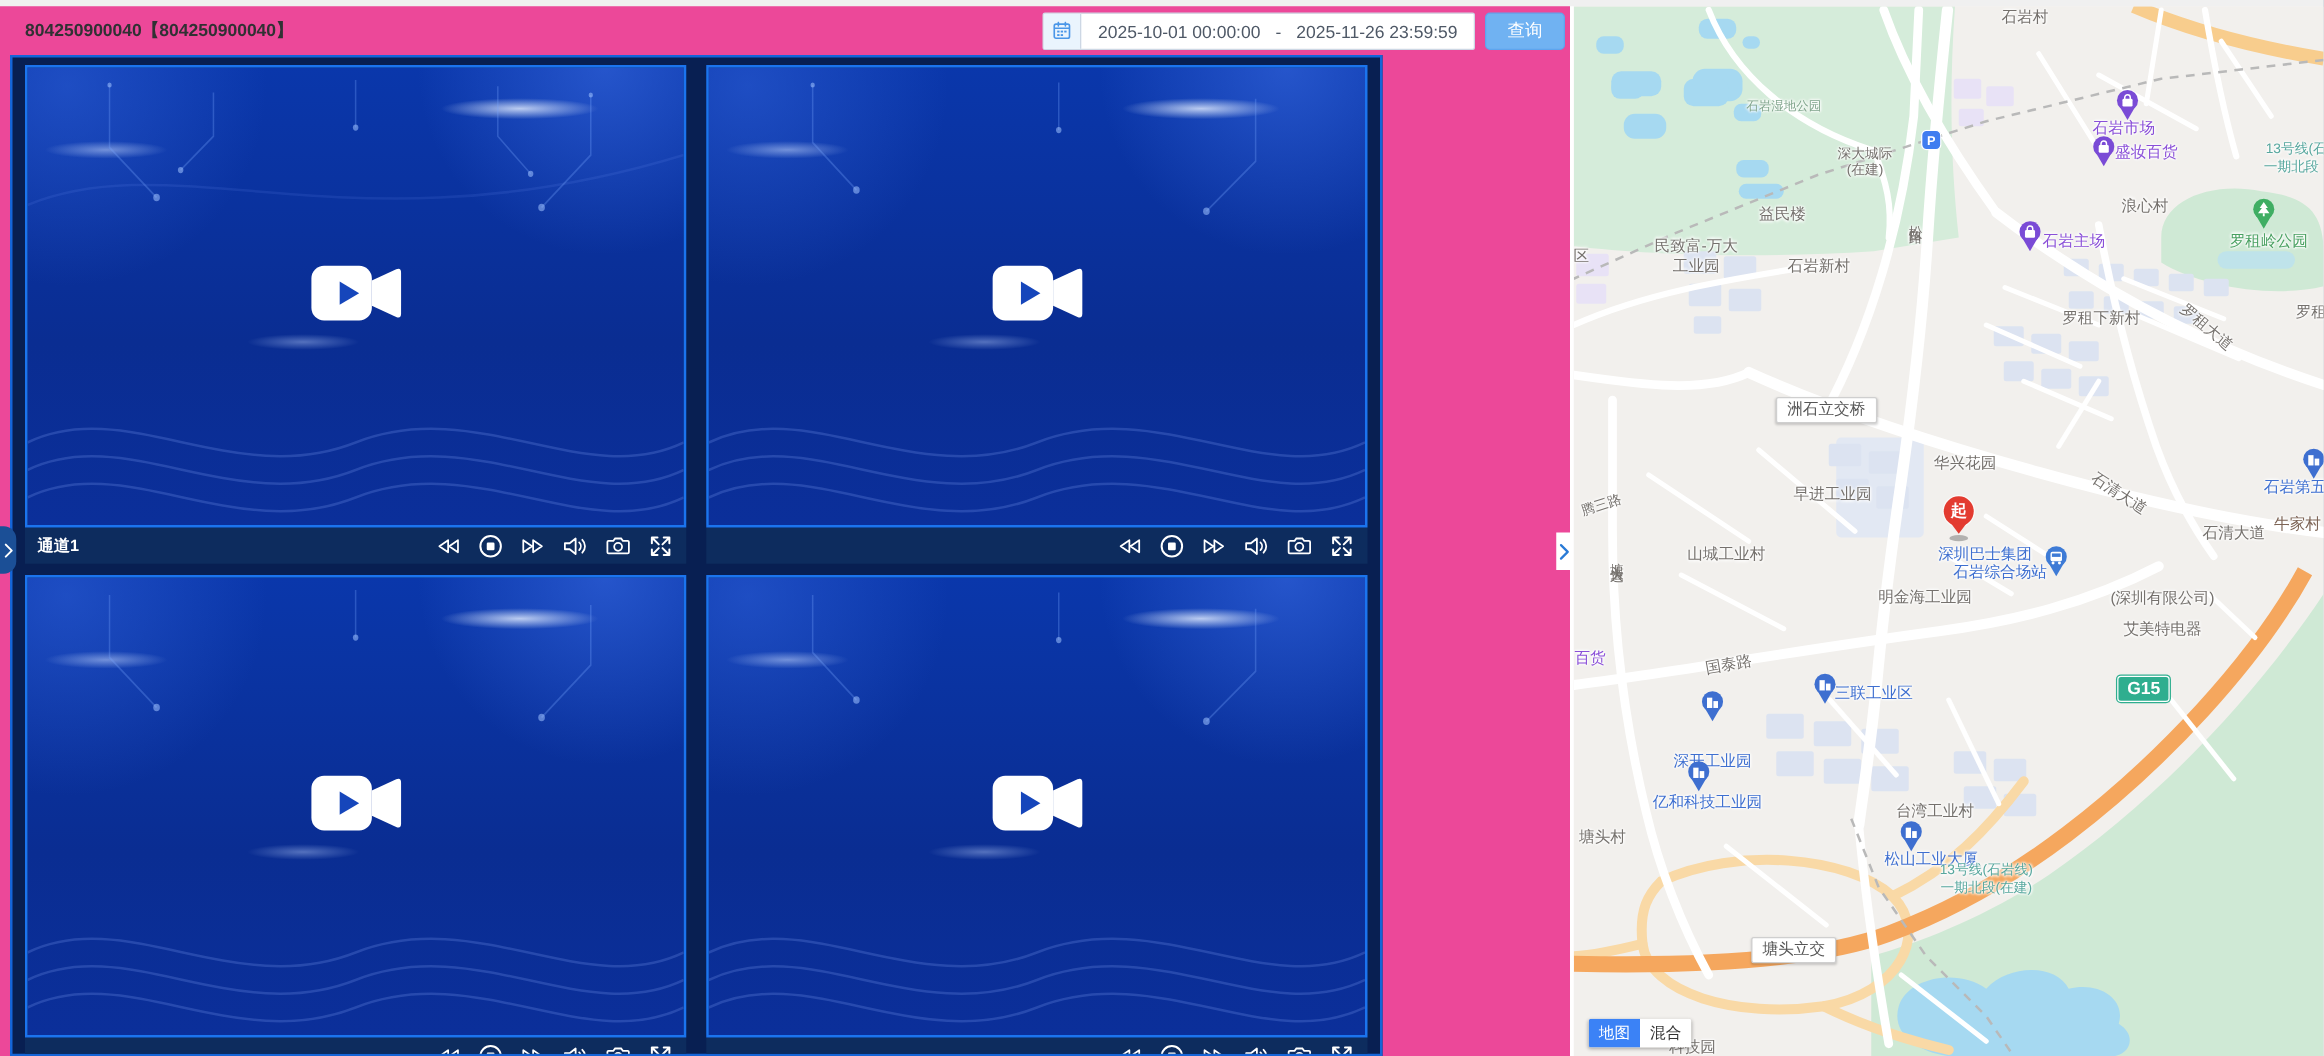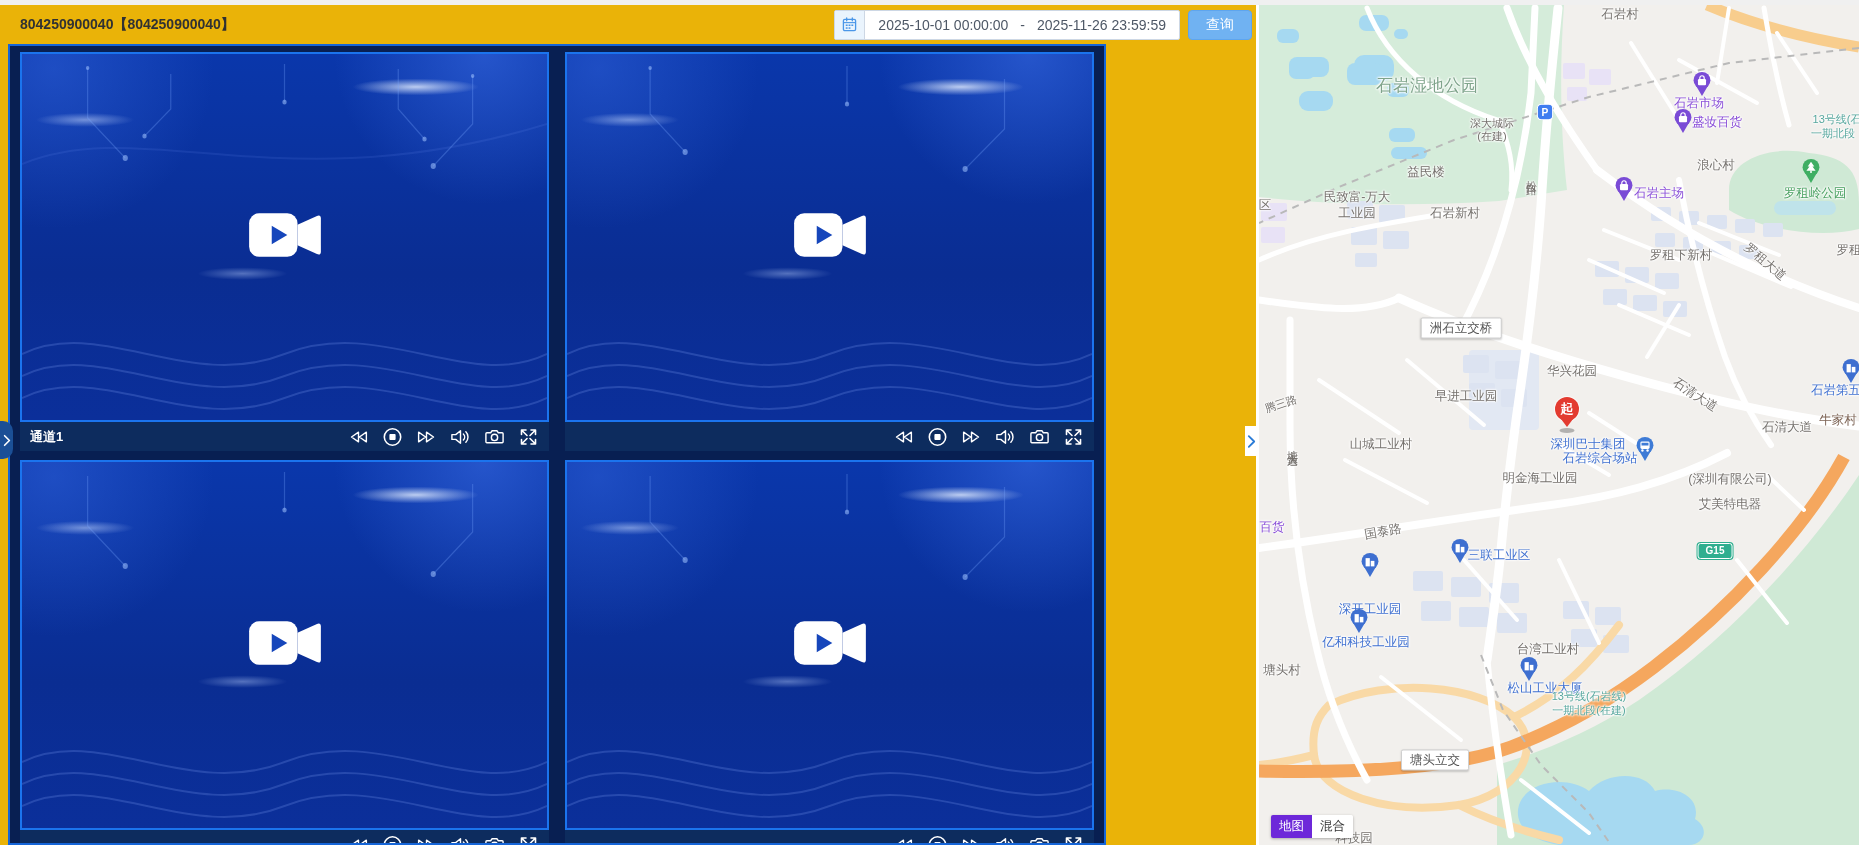--- a/index.html
+++ b/index.html
@@ -1,21 +1,21 @@
 <!DOCTYPE html>
 <html><head>
 <meta charset="utf-8">
 <style>
   html,body{margin:0;padding:0}
   body{width:1859px;height:845px;position:relative;overflow:hidden;background:#fff;
        font-family:"Liberation Sans","DejaVu Sans",sans-serif}
   .top-strip{position:absolute;top:0;left:0;width:1859px;height:5px;background:#f0f0f0;z-index:60}
 
   
-  .left-pane{position:absolute;left:0;top:0;width:1256px;height:845px;background:#eab308}
+  .left-pane{position:absolute;left:0;top:0;width:1256px;height:845px;background:#ec4899}
   .topbar{position:absolute;left:0;top:5px;width:1256px;height:39px;display:flex;align-items:center}
   .device-title{margin-left:20px;font-size:14px;font-weight:700;color:#303133}
   .topbar-right{margin-left:auto;display:flex;align-items:center;margin-right:4px}
   .date-ctrl{display:flex;align-items:center;height:30px;border:1px solid #cdd7e4;border-radius:2px;background:#fff;box-sizing:border-box}
   .cal-btn{width:29px;height:28px;background:#eaf4fd;border-right:1px solid #cdd7e4;display:flex;align-items:center;justify-content:center;color:#4a96e8;cursor:pointer}
   .cal-btn svg{width:15px;height:15px}
   .date-text{font-size:14px;color:#4e5866;padding:0 13px;display:flex;gap:12px;align-items:center;white-space:nowrap}
   .search-btn{margin-left:8px;height:30px;padding:0 17px;background:#70b2f2;border:1px solid #5ea5ee;color:#fff;font-size:14px;border-radius:4px;cursor:pointer}
 
   .video-wrap{position:absolute;left:8px;top:44px;width:1098px;height:801px;background:#081f52;
@@ -44,43 +44,43 @@
   .collapse-right{position:absolute;left:1245px;top:426px;width:13px;height:30px;background:#fff;
       display:flex;align-items:center;justify-content:center;color:#2a7bd6;cursor:pointer;z-index:20}
   .collapse-right svg{width:9px;height:15px}
 
   
   .map-pane{position:absolute;left:1259px;top:5px;width:600px;height:840px;overflow:hidden;background:#f2f0ed}
   .map-roads{position:absolute;left:0;top:0}
   .lb{position:absolute;transform:translate(-50%,-50%);font-size:12.5px;color:#75716d;white-space:nowrap;z-index:4;
       text-shadow:1px 0 2px #fff,-1px 0 2px #fff,0 1px 2px #fff,0 -1px 2px #fff}
   .lb.sm{font-size:11px}
-  .lb.park{color:#7fa48b;font-size:17px}
+  .lb.park{color:#7fa48b;font-size:10px}
   .lb.green{color:#48a060}
   .lb.purple{color:#8a4fd8}
   .lb.blue{color:#3e6fd0}
   .lb.teal{color:#57a79e}
   .lb.brown{color:#7d6455}
   .lb.bubble{background:#fff;border:1px solid #cfcfcf;color:#555;padding:1px 8px;border-radius:2px;
              box-shadow:0 1px 2px rgba(0,0,0,.18);text-shadow:none}
   .lb.vert{writing-mode:vertical-lr;letter-spacing:2px}
   .map-marker{position:absolute;transform:translate(-50%,-50%);z-index:5}
   .map-marker svg{display:block;width:22px;height:26px}
   .mk-parking svg{width:17px;height:17px}
   .mk-start{width:24px;height:24px;background:#e33b30;border-radius:50%;color:#fff;font-size:13px;font-weight:700;
             display:flex;align-items:center;justify-content:center;box-shadow:0 0 0 1px rgba(255,255,255,.65);z-index:7}
   .mk-start::after{content:"";position:absolute;left:50%;top:22px;transform:translateX(-50%);
             border:6px solid transparent;border-top:8px solid #e33b30}
   .mk-start::before{content:"";position:absolute;left:50%;top:31px;transform:translateX(-50%);
             width:15px;height:5px;background:rgba(60,60,60,.35);border-radius:50%}
-  .g15{position:absolute;transform:translate(-50%,-50%);background:#2fae8f;color:#fff;font-size:10px;font-weight:700;
+  .g15{position:absolute;transform:translate(-50%,-50%);background:#2fae8f;color:#fff;font-size:14px;font-weight:700;
        padding:1px 7px 2px;border:1px solid #fff;border-radius:3px;box-shadow:0 0 0 1px #2fae8f;z-index:5}
   .layer-ctl{position:absolute;left:12px;top:810px;display:flex;z-index:10;box-shadow:0 1px 3px rgba(0,0,0,.3);border-radius:2px;overflow:hidden}
   .layer-btn{height:23px;padding:0 8px;font-size:12.5px;display:flex;align-items:center;background:#fff;color:#333;cursor:pointer;border:0}
-  .layer-btn.active{background:#6d28d9;color:#fff}
+  .layer-btn.active{background:#3b82f6;color:#fff}
   .hidden-defs{position:absolute;width:0;height:0;overflow:hidden}
 </style>
 </head>
 <body>
 
 <svg class="hidden-defs" aria-hidden="true">
   <defs>
     <symbol id="i-cal" viewBox="0 0 16 16">
       <rect x="1.5" y="2.5" width="13" height="12" rx="1.5" fill="none" stroke="currentColor" stroke-width="1.4"></rect>
       <path d="M1.5,6 H14.5" stroke="currentColor" stroke-width="1.2"></path>

